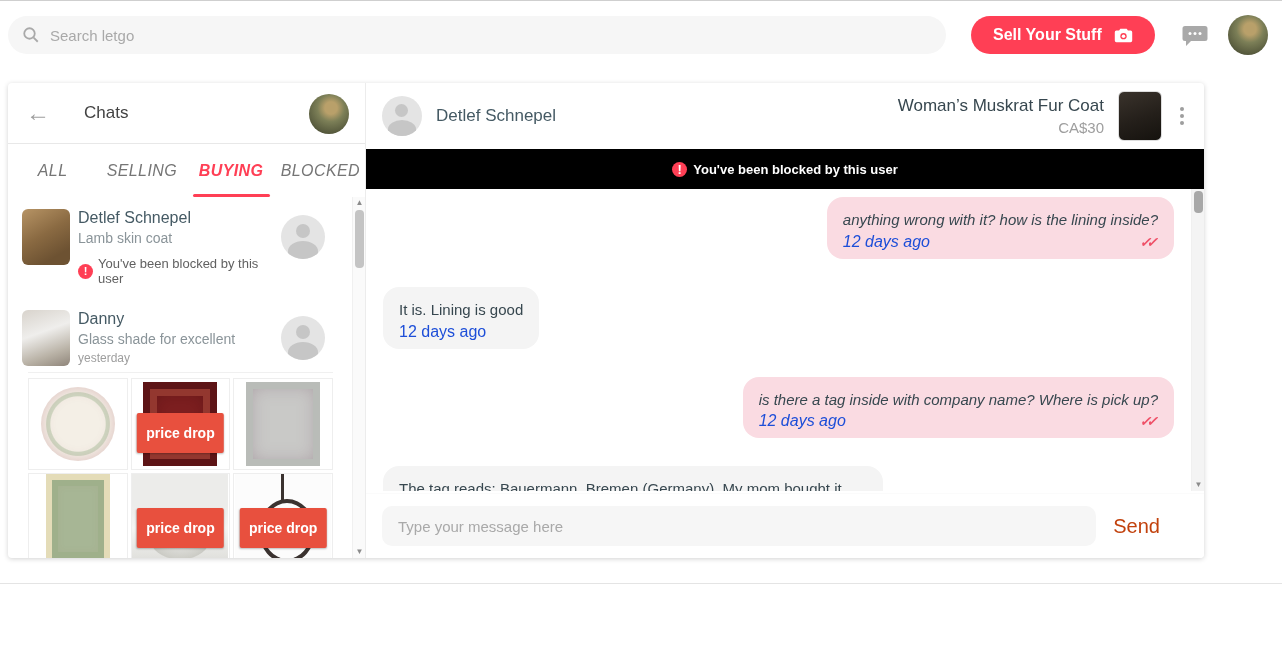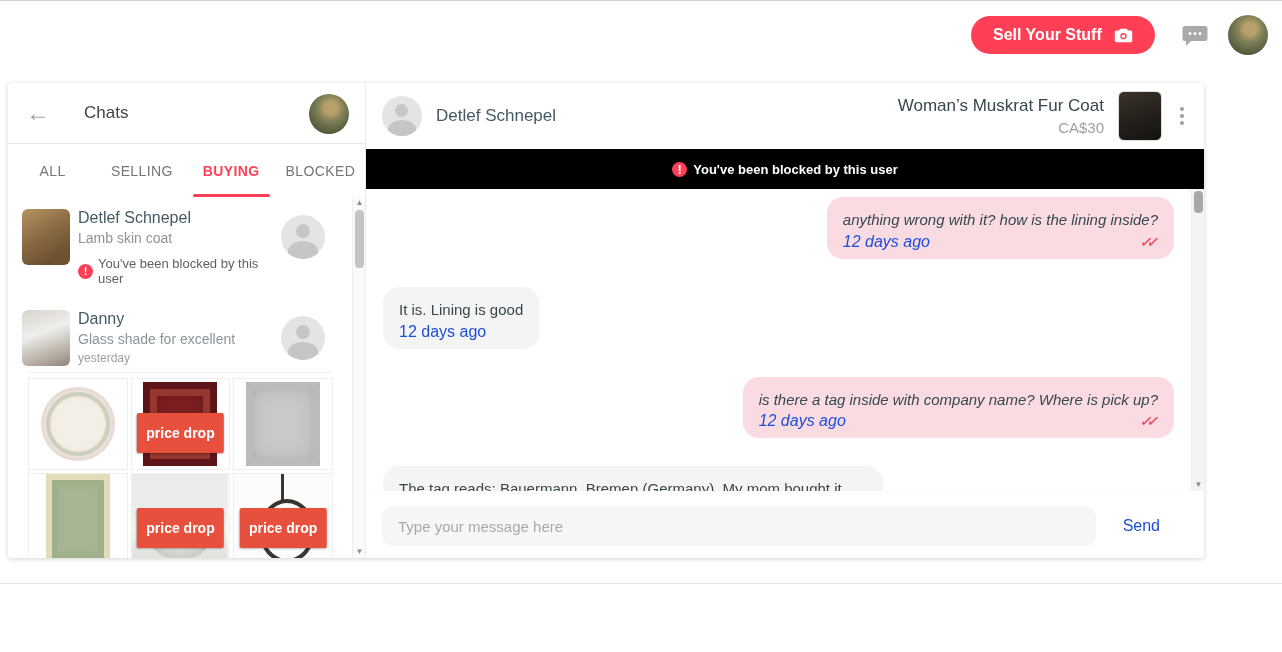--- a/index.html
+++ b/index.html
@@ -31,22 +31,22 @@
   
   .left { position:relative; width:358px; height:100%; border-right:1px solid #ececec; }
   .left-head { position:relative; height:61px; border-bottom:1px solid #e8e8e8;
                display:flex; align-items:center; padding:0 18px; }
   .back-arrow { font-size:24px; color:#9e9e9e; cursor:pointer; line-height:1; }
   .chats-title { font-size:17px; color:#424242; margin-left:34px; }
   .left-head .mini-avatar { position:absolute; right:16px; top:11px; width:40px; height:40px; border-radius:50%;
       background:radial-gradient(circle at 55% 35%, #b9a06a 0 18%, #7c7f57 40%, #55583c 75%, #3e4030 100%); cursor:pointer; }
 
   .tabs { display:flex; height:53px; align-items:stretch; }
-  .tab { flex:1; display:flex; align-items:center; justify-content:center; font-size:14px;
-         letter-spacing:.4px; color:#757575; cursor:pointer; position:relative; }
+  .tab { flex:1; display:flex; align-items:center; justify-content:center; font-size:16px;
+         letter-spacing:.4px; color:#757575; cursor:pointer; position:relative;font-style:italic; }
   .tab.active { color:#ff3f55; font-weight:bold; }
   .tab.active::after { content:""; position:absolute; left:7%; right:7%; bottom:0; height:3px;
                        background:#ff3f55; border-radius:2px; }
 
   .conv-list { position:relative; height:361px; }
   .conv { position:relative; display:flex; padding:10px 14px 8px 6px; cursor:pointer; }
   .thumb { width:48px; height:56px; border-radius:6px; margin:2px 8px 0 8px; flex:0 0 auto; }
   .thumb.coat { background:linear-gradient(150deg,#b79465 0%,#8a6a42 45%,#6d5232 80%); }
   .thumb.shade { background:linear-gradient(160deg,#d8d3cc 0%,#efeeec 40%,#b9b2a6 75%,#8f857a 100%); }
   .conv-mid { flex:1; min-width:0; }
@@ -135,31 +135,38 @@
   .checks { color:#ef5168; font-size:14px; font-weight:bold; letter-spacing:-5px; padding-right:5px; }
   .m1 { margin-top:8px; } .m2 { margin-top:28px; } .m3 { margin-top:28px; } .m4 { margin-top:28px; }
   .bubble.wide { max-width:500px; }
 
   .composer { position:absolute; left:0; right:0; bottom:0; height:65px; background:#fff;
               display:flex; align-items:center; padding:0 16px; border-top:1px solid #fbfbfb; }
   .composer input { width:714px; height:40px; background:#f6f6f6; border:none; border-radius:10px;
                     padding:0 16px; font-size:15px; color:#555; outline:none;
                     font-family:"Liberation Sans", sans-serif; }
   .composer input::placeholder { color:#a9a9a9; }
-  .send-btn { margin-left:auto; margin-right:28px; background:none; border:none; color:#1d4ed8;
-              font-size:16px; cursor:pointer; font-family:"Liberation Sans", sans-serif; }
+  .send-btn { margin-left:auto; margin-right:28px; background:none; border:none; color:#c2410c;
+              font-size:20px; cursor:pointer; font-family:"Liberation Sans", sans-serif; }
 
   .footer-line { position:absolute; left:0; top:582px; width:1282px; height:1px; background:#e4e4e4; }
 </style>
 </head>
 <body>
 
 <div class="page">
 
   <div class="topbar">
+    <div class="searchbox">
+      <svg class="mag" viewBox="0 0 24 24" fill="none" stroke="#a9a9a9" stroke-width="2.4">
+          <circle cx="10" cy="10" r="7"></circle>
+          <line x1="15.5" y1="15.5" x2="21" y2="21"></line>
+        </svg>
+      <input type="text" placeholder="Search letgo" style="">
+    </div>
     <button class="sell-btn">
       <span>Sell Your Stuff</span>
       <svg width="19" height="16" viewBox="0 0 24 20" fill="#fff">
           <path d="M8 2l-1.6 2.4H3a2 2 0 0 0-2 2V17a2 2 0 0 0 2 2h18a2 2 0 0 0 2-2V6.4a2 2 0 0 0-2-2h-3.4L16 2H8z"></path>
           <circle cx="12" cy="11.5" r="4" fill="#ff3f55"></circle>
           <circle cx="12" cy="11.5" r="2.2" fill="#fff"></circle>
         </svg>
     </button>
     <svg class="chat-glyph" viewBox="0 0 26 22" fill="#a9a9a9">
         <path d="M3 1h20a2.5 2.5 0 0 1 2.5 2.5v10A2.5 2.5 0 0 1 23 16H9l-5 5v-5H3A2.5 2.5 0 0 1 .5 13.5v-10A2.5 2.5 0 0 1 3 1z"></path>

